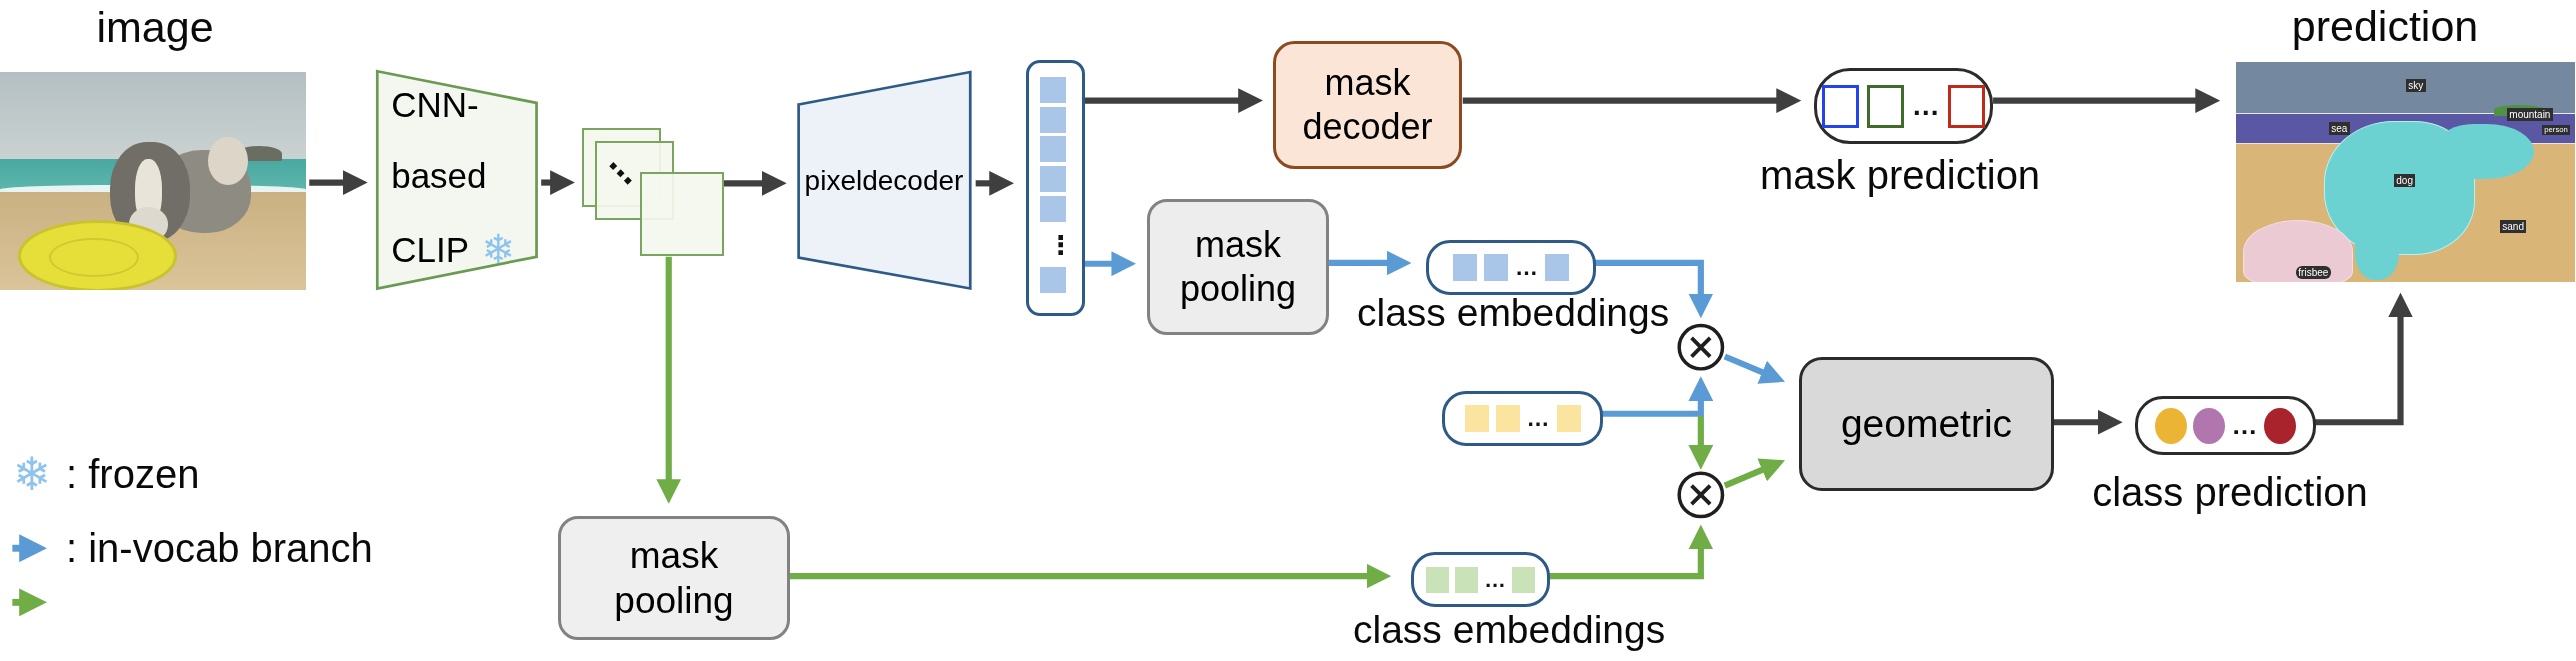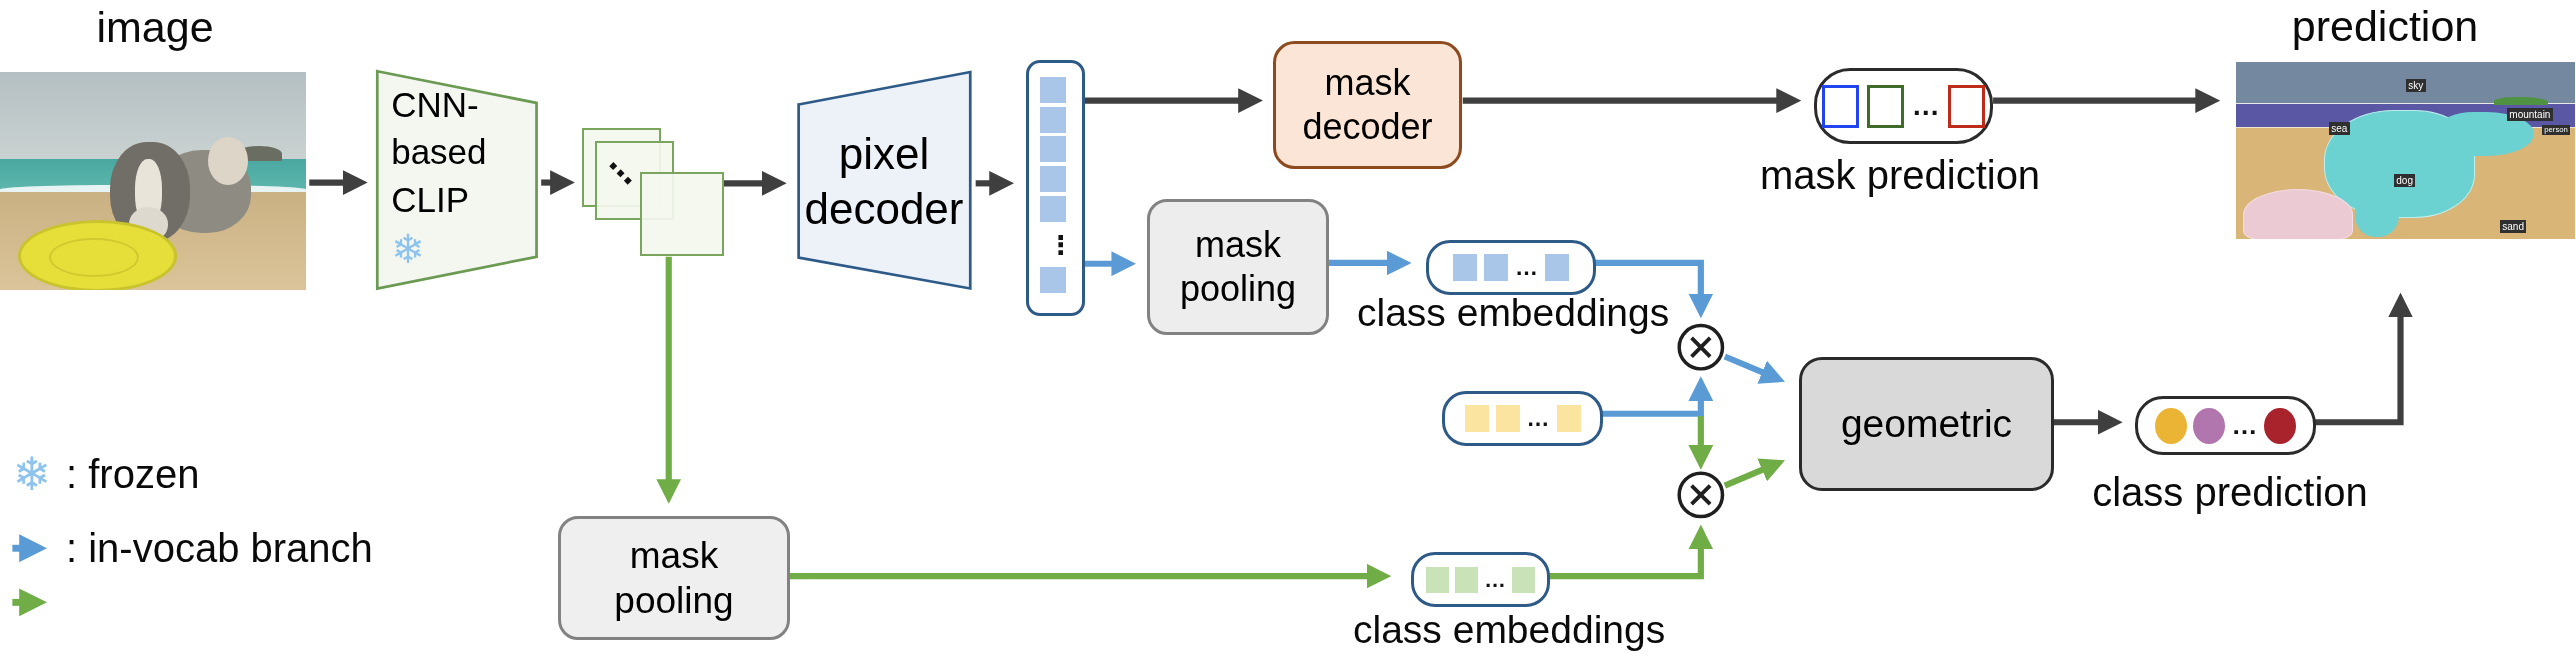--- a/index.html
+++ b/index.html
@@ -19,24 +19,24 @@
   .pooling-in{left:1147px;top:199px;width:176px;height:130px;background:#ededed;
     border:3.1px solid #828282;border-radius:20px;font-size:36px;}
   .pooling-out{left:558px;top:516px;width:226px;height:118px;background:#efefef;
     border:3.1px solid #828282;border-radius:20px;font-size:37px;}
   .ensemble{left:1799px;top:357px;width:249px;height:128px;background:#d9d9d9;
     border:3.1px solid #2b2b2b;border-radius:23px;font-size:39px;}
   
   .clip-text{left:385px;top:87px;width:147px;height:182px;z-index:3;display:flex;
     flex-direction:column;justify-content:space-between;align-items:flex-start;
     font-size:35px;line-height:1.0;padding-left:6.2px;}
-  .clip-row{display:flex;align-items:flex-start;gap:12.4px;flex-direction:column;}
+  .clip-row{display:flex;align-items:center;gap:12.4px;}
   .snow{color:#8ec3ee;font-size:40px;}
   .pixdec-text{left:802px;top:131px;width:164px;height:99px;z-index:3;display:flex;
-    flex-direction:column;align-items:center;justify-content:center;font-size:44px;line-height:1.25;}
+    flex-direction:row;align-items:center;justify-content:center;font-size:28px;line-height:1.25;}
   
   .pixcol{left:1026px;top:60px;width:53px;height:250px;background:#fff;border:3.1px solid #2e5a88;
     border-radius:14px;z-index:3;}
   .pixcol .sq{position:absolute;left:10.8px;width:26px;height:26px;background:#a9c5e8;}
   .vdots{position:absolute;left:18.6px;top:223px;font-size:26px;font-weight:700;color:#111;line-height:1;}
   
   .feat{position:absolute;background:rgba(243,247,238,0.92);border:2.3px solid #7aa55e;z-index:2;}
   .featdots{position:absolute;left:605px;top:155px;font-size:31px;color:#111;transform:rotate(45deg);z-index:3;font-weight:700;}
   
   .maskpred{left:1814px;top:68px;width:173px;height:70px;border:3.9px solid #2b2b2b;border-radius:36px;
@@ -209,21 +209,21 @@
   </div>
 
   <div class="pill classpred">
     <span class="dot-ell" style="background:#ecb434;"></span>
     <span class="dot-ell" style="background:#b176ae;"></span>
     <span class="dots" style="font-size:26px;">…</span>
     <span class="dot-ell" style="background:#a8232b;"></span>
   </div>
   <div class="lbl" style="left:2091px;top:470px;width:278px;font-size:40px;">class prediction</div>
 
-  <div class="photo" style="left:2236px;top:62px;width:339px;height:177px;">
+  <div class="photo" style="left:2236px;top:62px;width:339px;height:220px;">
     <div style="left:0;top:0;width:100%;height:23%;background:#74889f;"></div>
     <div style="left:0;top:23%;width:100%;height:14%;background:#5a58a5;border-top:1.5px solid #e8e8e8;"></div>
     <div style="left:0;top:37%;width:100%;height:63%;background:#d9b577;border-top:1.5px solid #efe6d2;"></div>
     <div style="left:76%;top:19.5%;width:16%;height:5%;background:#4f9342;border-radius:45% 55% 0 0;"></div>
     <div style="left:26%;top:27%;width:44%;height:60%;background:#6cd2d1;border-radius:46% 40% 40% 46%;border:1.5px solid #bdeeee;"></div>
     <div style="left:60%;top:28%;width:28%;height:25%;background:#6cd2d1;border-radius:40% 55% 55% 40%;"></div>
     <div style="left:35%;top:72%;width:13%;height:27%;background:#6cd2d1;border-radius:0 0 45% 45%;"></div>
     <div style="left:2%;top:72%;width:32%;height:28%;background:#eccad4;border-radius:50% 50% 20% 20%;border:1.5px solid #f4dde4;"></div>
     <span class="badge" style="left:170px;top:17px;">sky</span>
     <span class="badge" style="left:271px;top:46px;">mountain</span>

